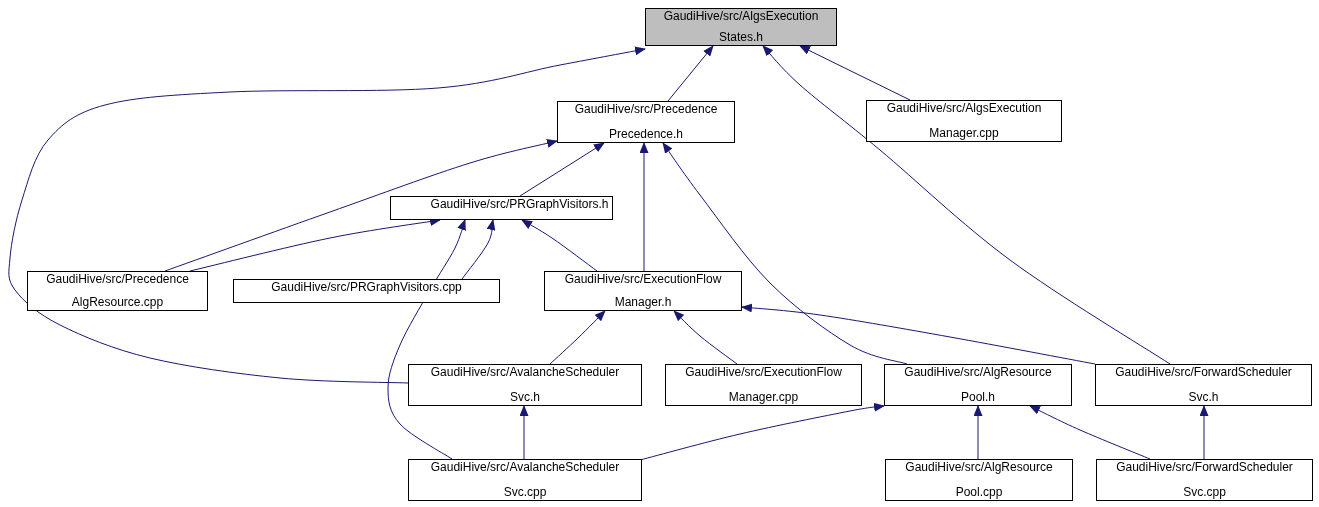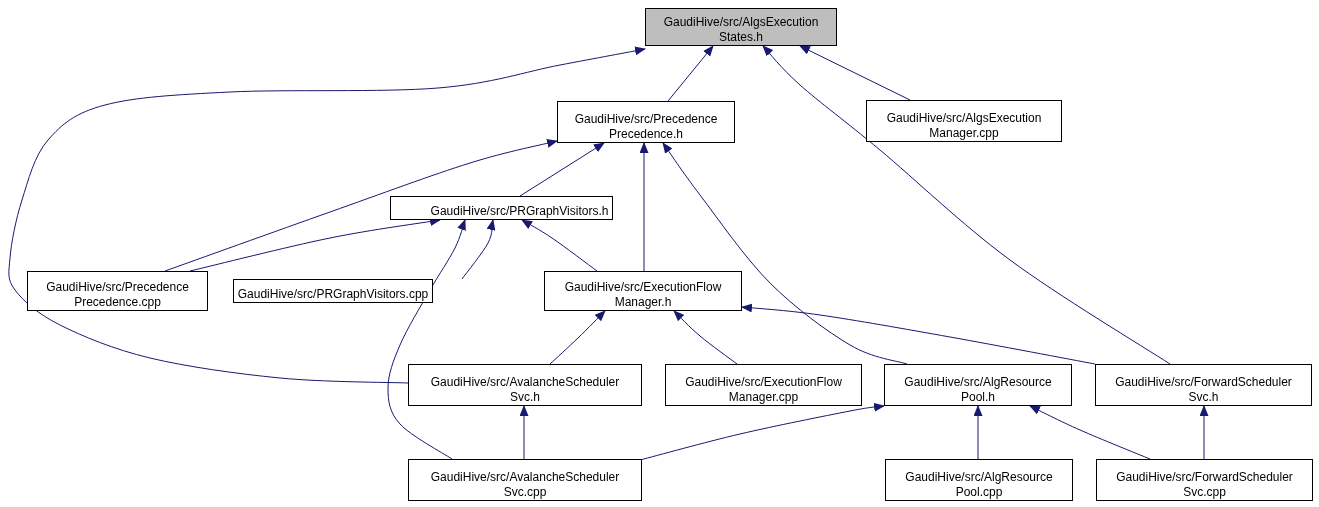--- a/index.html
+++ b/index.html
@@ -11,21 +11,21 @@
     overflow:hidden;
   }
   .graph-canvas svg{position:absolute;left:0;top:0;width:1319px;height:507px;}
   #node-layer{position:absolute;left:0;top:0;width:1319px;height:507px;}
   .node{
     position:absolute;
     box-sizing:border-box;
     border:1px solid #000000;
     background:#ffffff;
     display:flex;flex-direction:column;
-    justify-content:flex-end;align-items:center;
+    justify-content:space-between;align-items:center;
     font-size:12px;line-height:15px;color:#000000;
     text-align:center;white-space:nowrap;
     cursor:pointer;
   }
   .node.highlighted{background:#bebebe;}
   .node span{display:block;}
 </style>
 </head>
 <body>
 
@@ -68,23 +68,23 @@
       </div>
       <div class="node" style="left: 866px; top: 100px; width: 196px; height: 42px;">
         <span>GaudiHive/src/AlgsExecution</span>
         <span>Manager.cpp</span>
       </div>
       <div class="node" style="left: 390px; top: 196px; width: 223px; height: 24px; padding-left: 36px;">
         <span>GaudiHive/src/PRGraphVisitors.h</span>
       </div>
       <div class="node" style="left: 27px; top: 271px; width: 181px; height: 40px;">
         <span>GaudiHive/src/Precedence</span>
-        <span>Precedence.cpp</span>
+        <span>AlgResource.cpp</span>
       </div>
-      <div class="node" style="left: 233px; top: 279px; width: 200px; height: 24px;">
+      <div class="node" style="left: 233px; top: 279px; width: 267px; height: 24px;">
         <span>GaudiHive/src/PRGraphVisitors.cpp</span>
       </div>
       <div class="node" style="left: 544px; top: 271px; width: 198px; height: 40px;">
         <span>GaudiHive/src/ExecutionFlow</span>
         <span>Manager.h</span>
       </div>
       <div class="node" style="left: 408px; top: 364px; width: 234px; height: 42px;">
         <span>GaudiHive/src/AvalancheScheduler</span>
         <span>Svc.h</span>
       </div>

